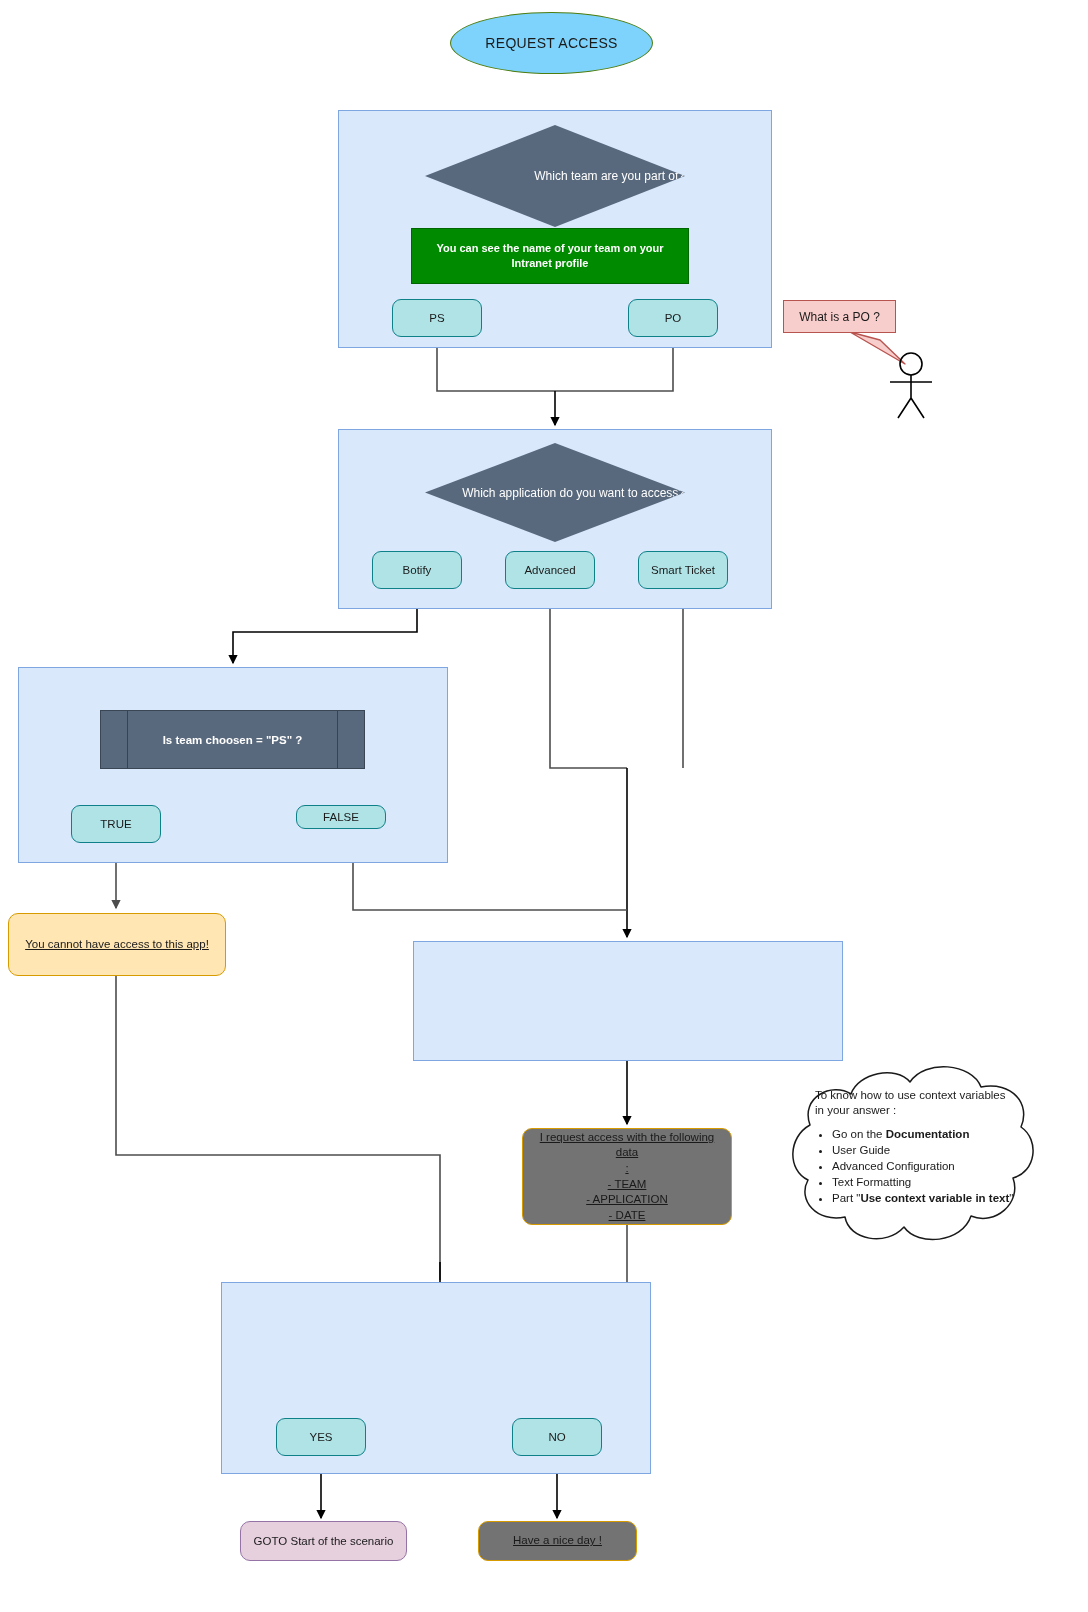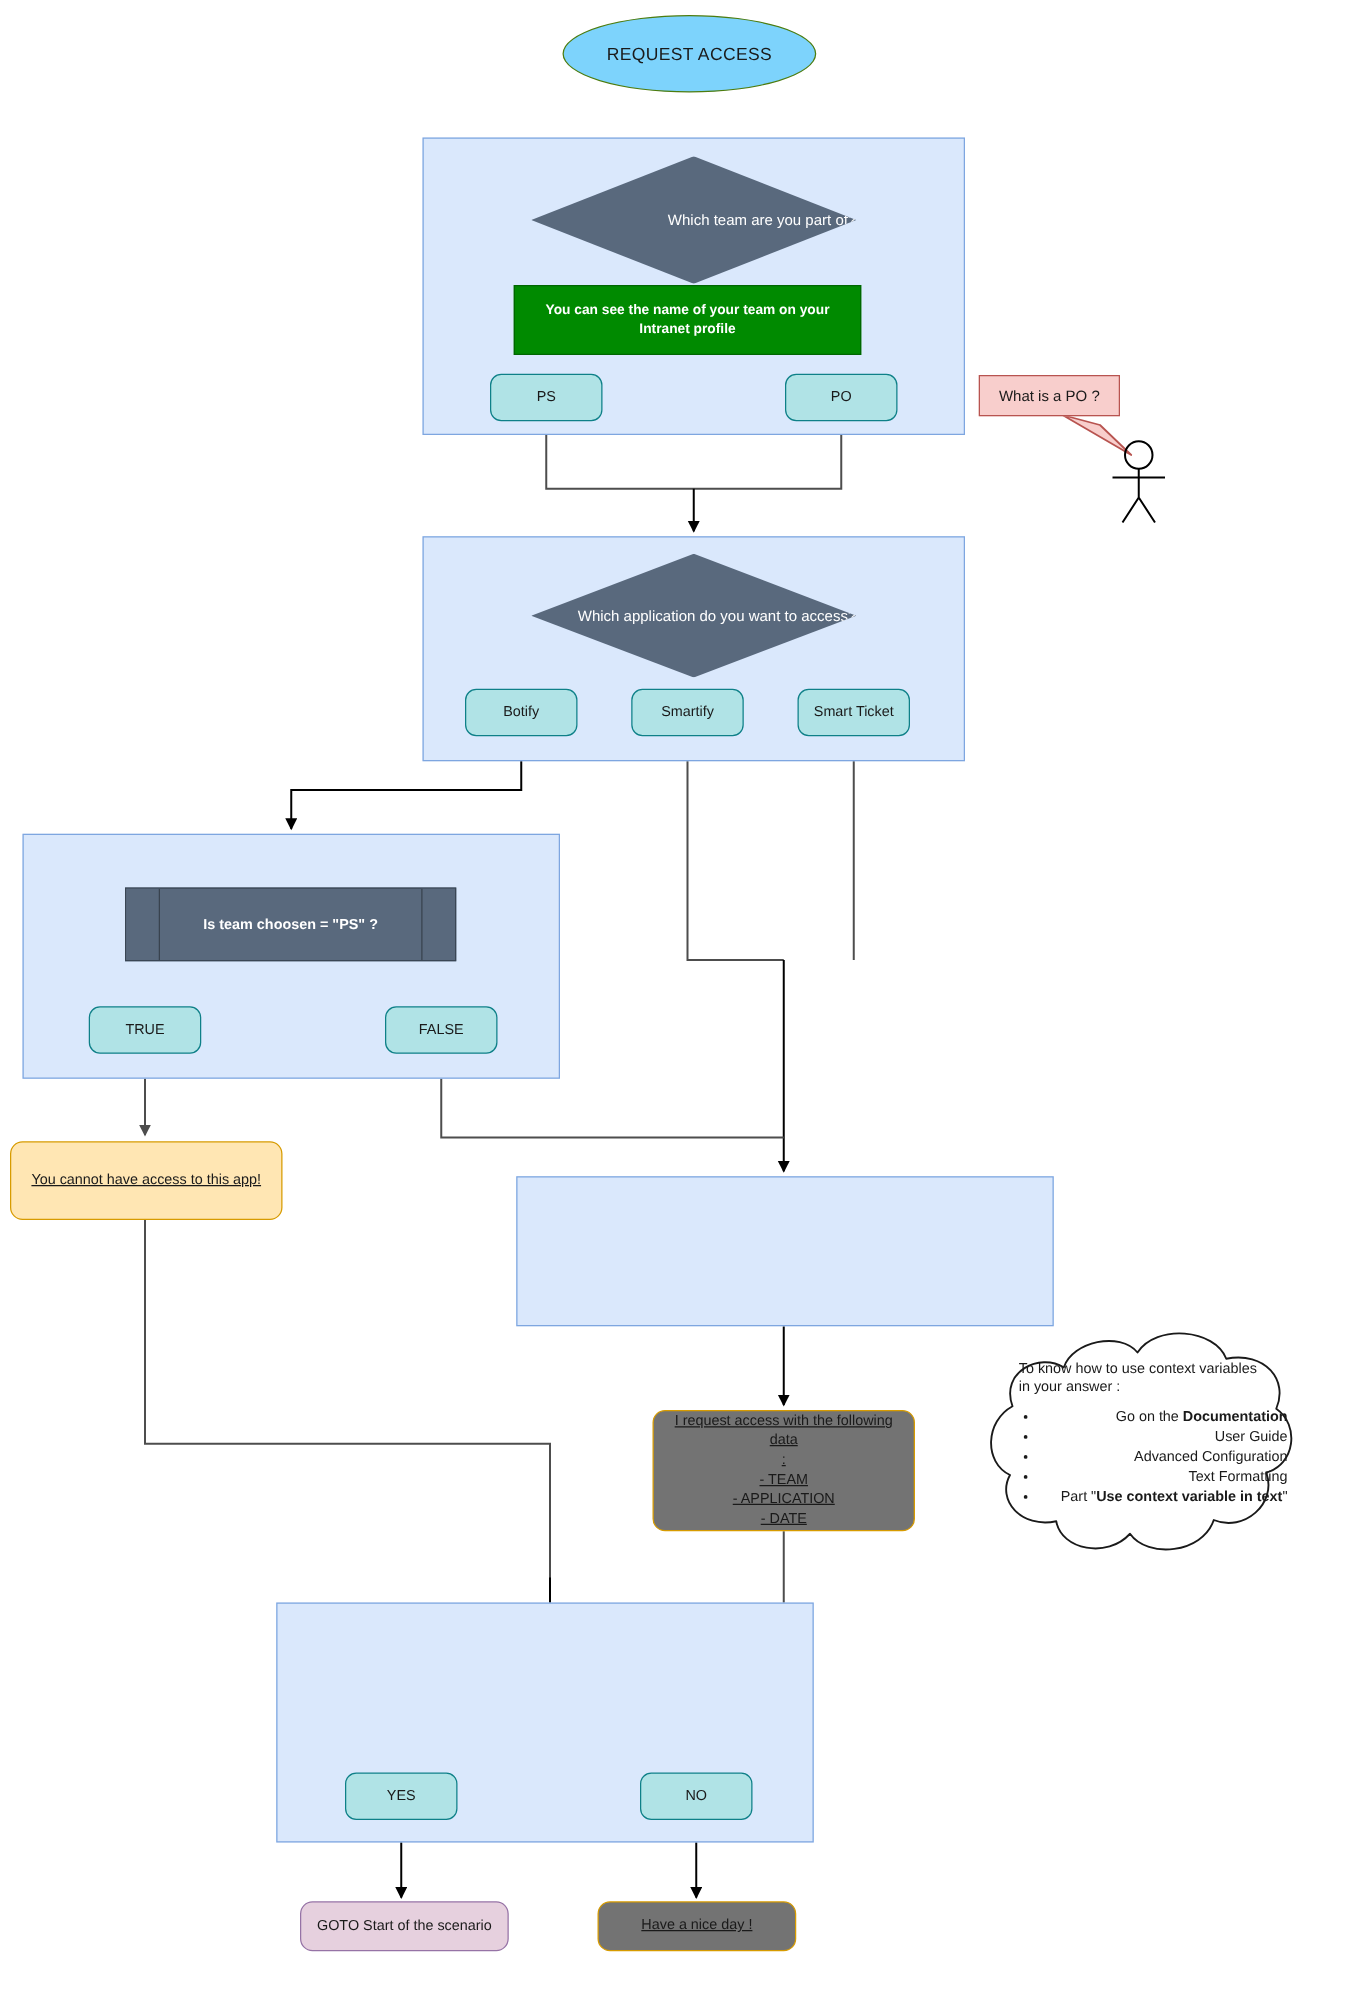--- a/index.html
+++ b/index.html
@@ -163,21 +163,21 @@
     color: #1a1a1a;
     font-size: 11.5px;
     line-height: 1.3;
   }
   .cloudnote .cloudtext p { margin: 0 0 9px 0; }
   .cloudnote .cloudtext ul {
     margin: 0;
     padding-left: 17px;
     list-style: disc;
   }
-  .cloudnote .cloudtext li { margin: 0 0 1px 0; text-align: right; }
+  .cloudnote .cloudtext li { margin: 0 0 1px 0; }
   .b { font-weight: bold; }
 </style>
 </head>
 <body>
 
 <div id="canvas">
 
   <svg id="edges" viewBox="0 0 1088 1612" width="1088" height="1612">
     <defs>
       <marker id="arrow" markerWidth="9" markerHeight="9" refX="5.2" refY="3" orient="auto" markerUnits="strokeWidth">
@@ -266,42 +266,42 @@
 
   <div class="node diamond" style="left:425px; top:443px; width:260px; height:99px;">
     <span>Which application do you want to access?</span>
   </div>
 
   <div class="node option" style="left:372px; top:551px; width:90px; height:38px;">
     <span>Botify</span>
   </div>
 
   <div class="node option" style="left:505px; top:551px; width:90px; height:38px;">
-    <span>Smartify</span>
+    <span>Advanced</span>
   </div>
 
   <div class="node option" style="left:638px; top:551px; width:90px; height:38px;">
     <span>Smart Ticket</span>
   </div>
 
   <div class="node group" style="left:18px; top:667px; width:430px; height:196px;"></div>
 
   <div class="node condbar" style="left:100px; top:710px; width:265px; height:59px;">
     <div class="seg-l"></div>
     <div class="seg-mid">
       <span>Is team choosen = "PS" ?</span>
     </div>
     <div class="seg-r"></div>
   </div>
 
   <div class="node option" style="left:71px; top:805px; width:90px; height:38px;">
     <span>TRUE</span>
   </div>
 
-  <div class="node option" style="left:308px; top:805px; width:90px; height:38px;">
+  <div class="node option" style="left:296px; top:805px; width:90px; height:24px;">
     <span>FALSE</span>
   </div>
 
   <div class="node yellowbox" style="left:8px; top:913px; width:218px; height:63px;">
     <span>You cannot have access to this app!</span>
   </div>
 
   <div class="node group" style="left:413px; top:941px; width:430px; height:120px;"></div>
 
 

